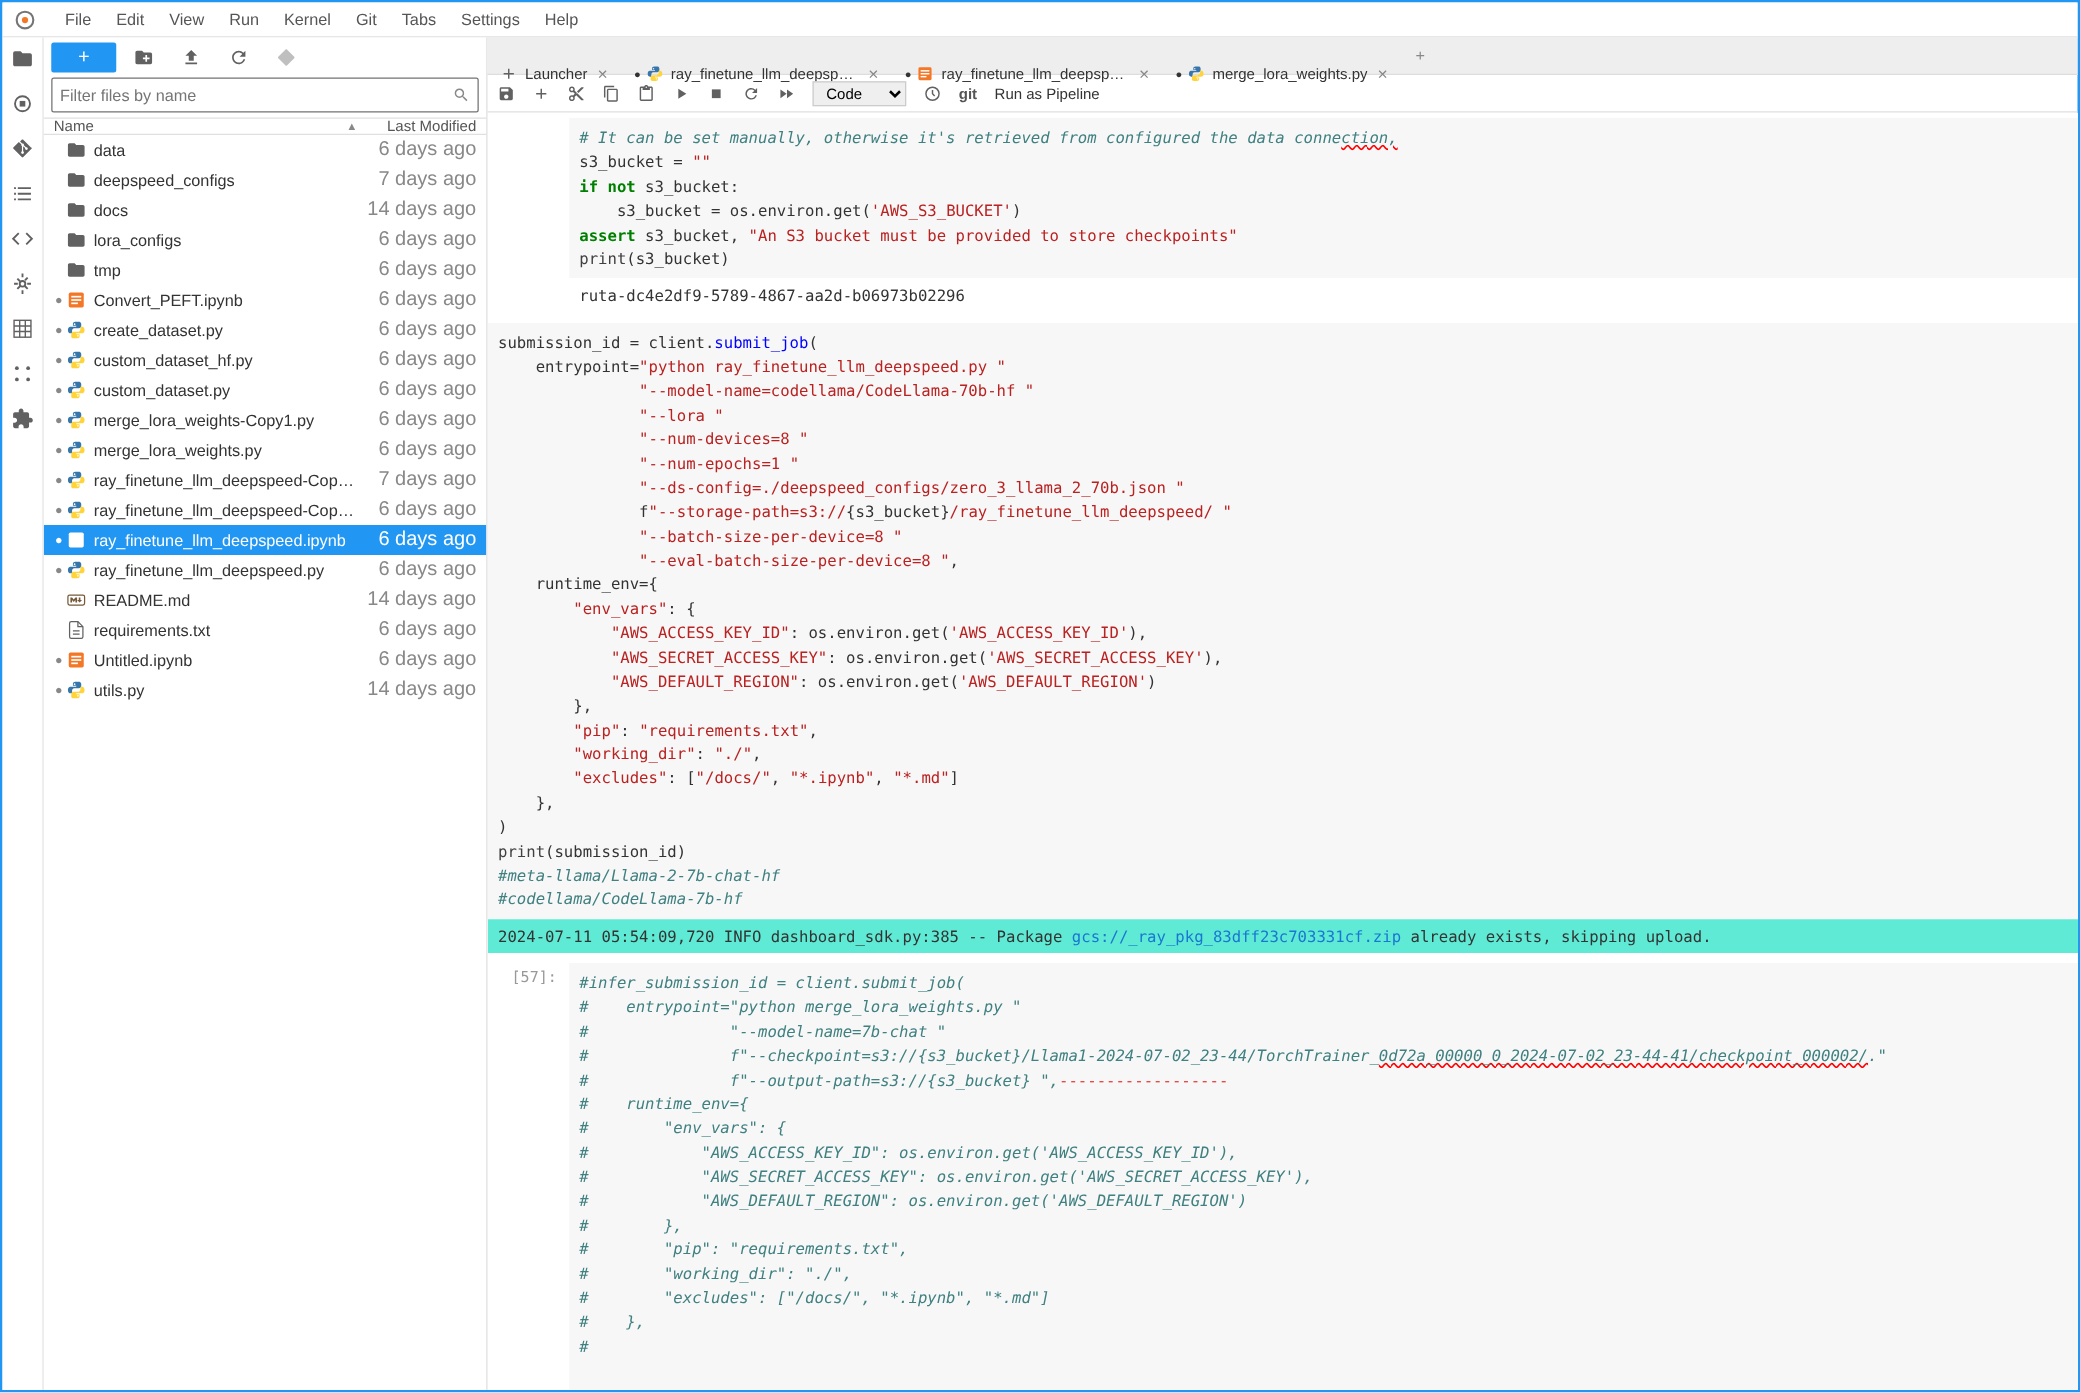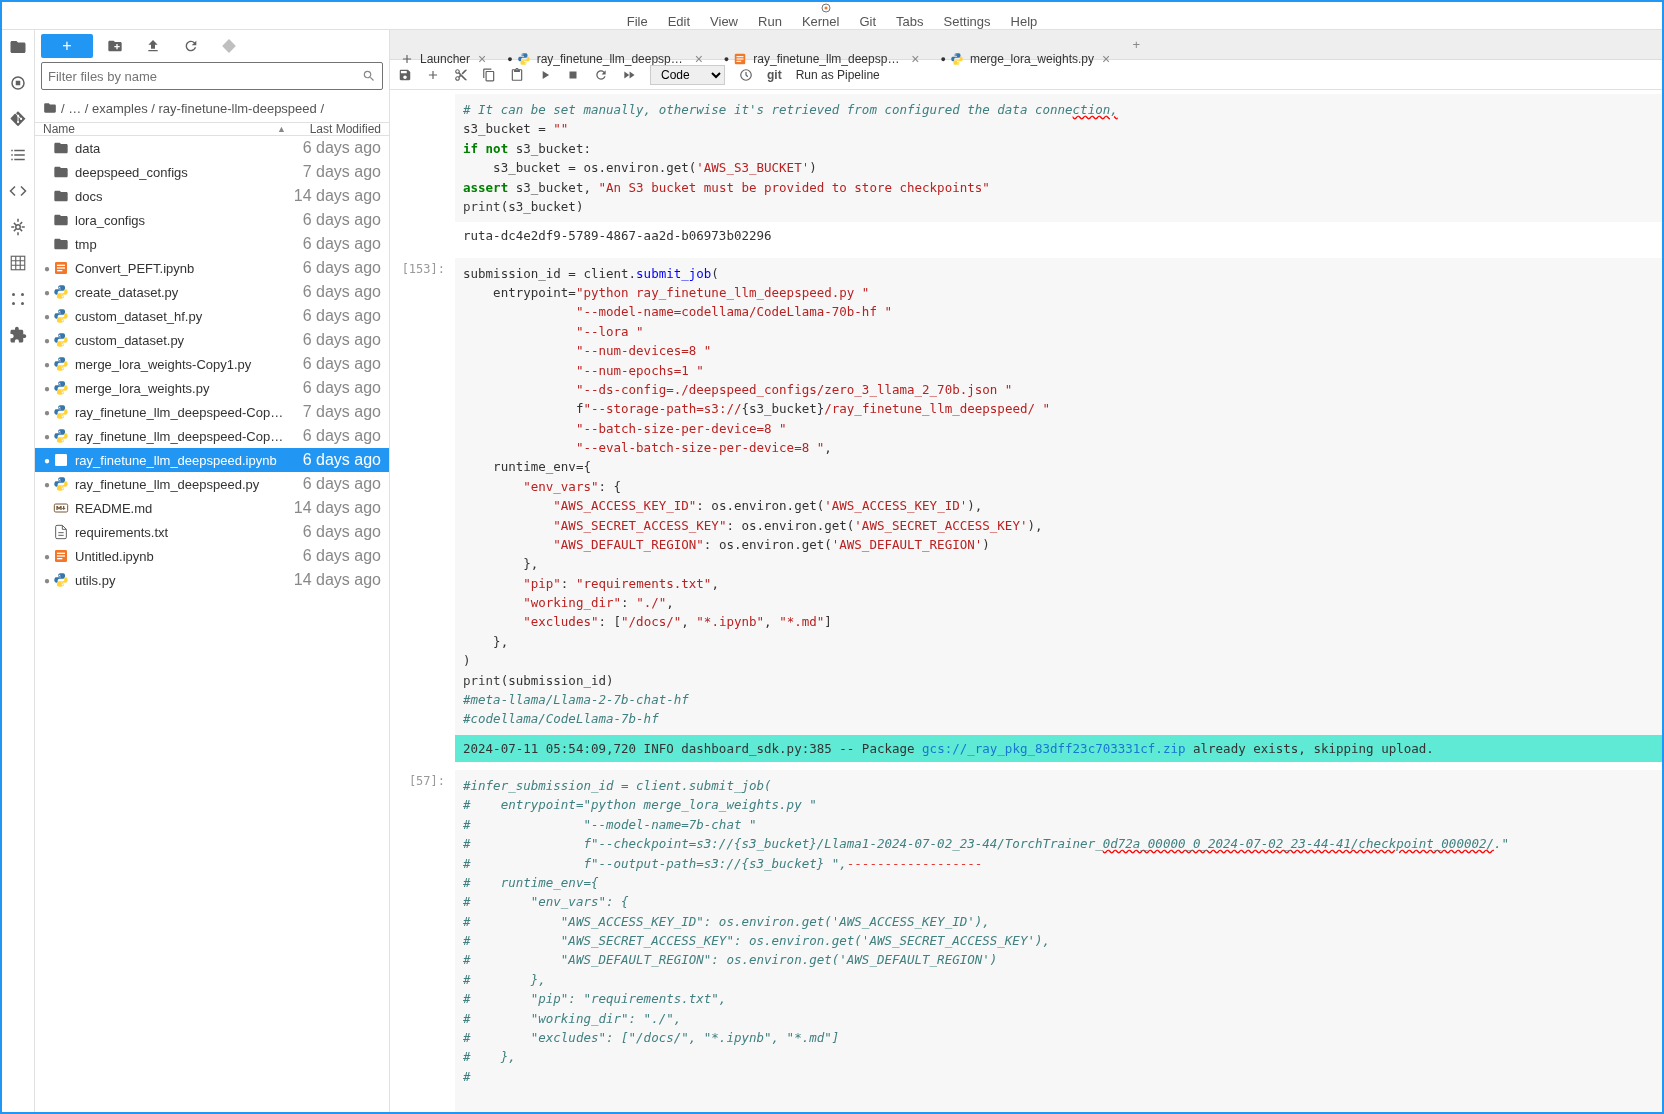--- a/index.html
+++ b/index.html
@@ -1,18 +1,18 @@
 <!DOCTYPE html>
 <html><head>
 <meta charset="utf-8">
 <style>
 * { box-sizing: border-box; margin: 0; padding: 0; }
 body { font-family: -apple-system, BlinkMacSystemFont, "Segoe UI", Helvetica, Arial, sans-serif; font-size: 13px; color: #333; overflow: hidden; }
 .app { display: flex; flex-direction: column; height: 100vh; border: 2px solid #2196f3; }
-.menubar { display: flex; align-items: center; height: 28px; padding: 0 8px; border-bottom: 1px solid #e0e0e0; background: #fff; flex-direction: column; }
+.menubar { display: flex; align-items: center; height: 28px; padding: 0 8px; border-bottom: 1px solid #e0e0e0; background: #fff; }
 .menubar .logo { width: 20px; height: 20px; margin-right: 12px; }
 .menubar .menu-item { padding: 4px 10px; cursor: pointer; color: #555; }
 .main { display: flex; flex: 1; min-height: 0; }
 .activitybar { width: 33px; background: #fff; border-right: 1px solid #e0e0e0; display: flex; flex-direction: column; align-items: center; padding-top: 8px; gap: 18px; }
 .activitybar .ab-icon { width: 18px; height: 18px; color: #616161; cursor: pointer; }
 .sidebar { width: 355px; border-right: 1px solid #e0e0e0; display: flex; flex-direction: column; background: #fff; }
 .toolbar { display: flex; align-items: center; height: 32px; padding: 0 6px; gap: 6px; }
 .btn-new { background: #2196f3; color: #fff; border: none; width: 52px; height: 24px; border-radius: 2px; cursor: pointer; font-size: 16px; line-height: 1; }
 .tb-icon { width: 16px; height: 16px; color: #616161; cursor: pointer; margin: 0 8px; }
 .filter-wrap { padding: 0 6px 4px; }
@@ -124,26 +124,20 @@
           </svg>
       </div>
       <div class="filter-wrap">
         <div class="filter">
           <input placeholder="Filter files by name" style="">
           <svg width="14" height="14" viewBox="0 0 24 24" fill="#888">
               <path d="M15.5 14h-.79l-.28-.27A6.471 6.471 0 0 0 16 9.5 6.5 6.5 0 1 0 9.5 16c1.61 0 3.09-.59 4.23-1.57l.27.28v.79l5 4.99L20.49 19l-4.99-5zm-6 0C7.01 14 5 11.99 5 9.5S7.01 5 9.5 5 14 7.01 14 9.5 11.99 14 9.5 14z"></path>
             </svg>
         </div>
       </div>
-      <div class="breadcrumb">
-        <svg width="14" height="14" viewBox="0 0 24 24" fill="#616161">
-            <path d="M10 4H4c-1.1 0-2 .9-2 2v12c0 1.1.9 2 2 2h16c1.1 0 2-.9 2-2V8c0-1.1-.9-2-2-2h-8l-2-2z"></path>
-          </svg>
-        <span id="bc"> / … / examples / ray-finetune-llm-deepspeed / </span>
-      </div>
       <div class="file-header">
         <div class="col-name">
             <span>Name</span>
             <span style="font-size:9px;color:#888">▲</span>
           </div>
         <div class="col-mod">Last Modified</div>
       </div>
       <div class="file-list" id="file-list">
           <div class="file-row">
             <span class="dot"></span>
@@ -448,21 +442,20 @@
               <div class="code-input"><span class="c-comment"># It can be set manually, otherwise it's retrieved from configured the data conne<span style="text-decoration:underline wavy red">ction,</span></span>
 s3_bucket = <span class="c-str">""</span>
 <span class="c-kw">if not</span> s3_bucket:
     s3_bucket = os.environ.get(<span class="c-str">'AWS_S3_BUCKET'</span>)
 <span class="c-kw">assert</span> s3_bucket, <span class="c-str">"An S3 bucket must be provided to store checkpoints"</span>
 <span class="c-builtin">print</span>(s3_bucket)</div>
               <div class="code-output">ruta-dc4e2df9-5789-4867-aa2d-b06973b02296</div>
             </div>
           </div>
           <div class="cell">
-            <div class="prompt">[153]:</div>
             <div class="cellbody">
               <div class="code-input">submission_id = client.<span class="c-func">submit_job</span>(
     entrypoint=<span class="c-str">"python ray_finetune_llm_deepspeed.py "</span>
                <span class="c-str">"--model-name=codellama/CodeLlama-70b-hf "</span>
                <span class="c-str">"--lora "</span>
                <span class="c-str">"--num-devices=8 "</span>
                <span class="c-str">"--num-epochs=1 "</span>
                <span class="c-str">"--ds-config=./deepspeed_configs/zero_3_llama_2_70b.json "</span>
                f<span class="c-str">"--storage-path=s3://</span>{s3_bucket}<span class="c-str">/ray_finetune_llm_deepspeed/ "</span>
                <span class="c-str">"--batch-size-per-device=8 "</span>

